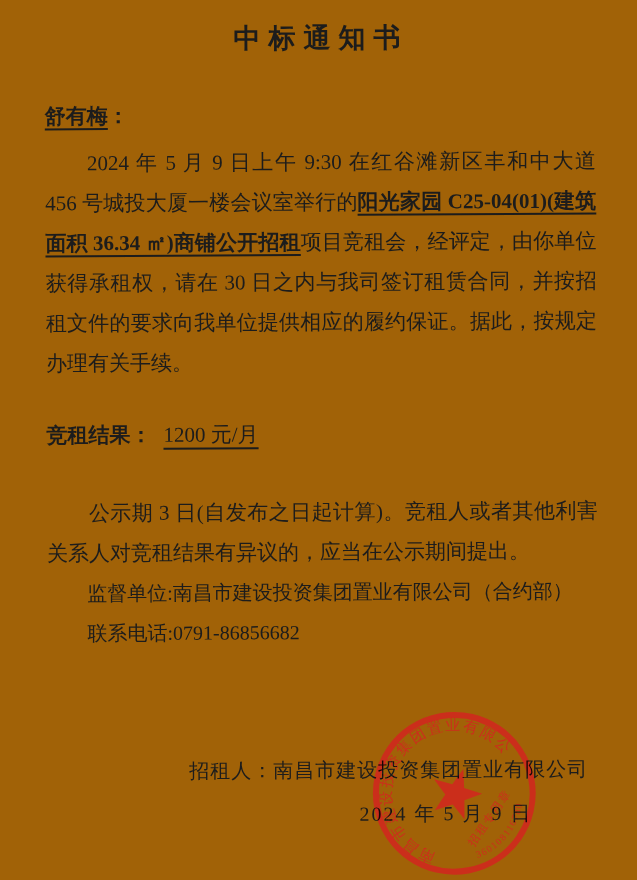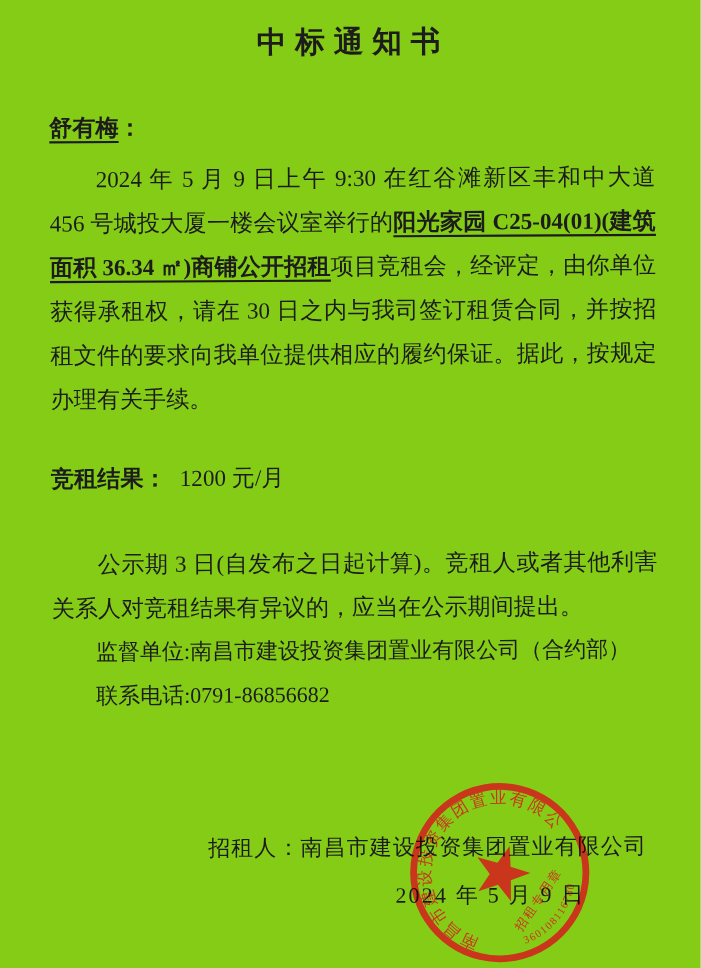--- a/index.html
+++ b/index.html
@@ -2,21 +2,21 @@
 <html style="--seal-color: #cf2a1d;"><head>
 <meta charset="utf-8">
 <style>
   html, body { margin: 0; padding: 0; }
   body { background: #ffffff; }
 
   .page {
     position: relative;
     width: 637px;
     height: 880px;
-    background: #84cc16;
+    background: #a16207;
     overflow: hidden;
     font-family: "Liberation Serif", "DejaVu Serif", serif;
     color: #1c1c1c;
   }
 
   .sheet {
     position: absolute;
     inset: 0;
     transform: rotate(-0.3deg);
     transform-origin: 50% 40%;
@@ -64,20 +64,21 @@
     text-underline-offset: 5px;
   }
 
   .result-line {
     margin-top: 36px;
     font-size: 21px;
     line-height: 32px;
   }
   .result-label { font-weight: bold; margin-top: 48px; }
   .result-value {
+    text-decoration: underline;
     text-decoration-thickness: 1.5px;
     text-underline-offset: 6px;
     padding: 0 16px 0 12px;
   }
 
   .notice-block { margin-top: 42px; }
 
   .contact-line {
     margin: 0;
     font-size: 20px;

